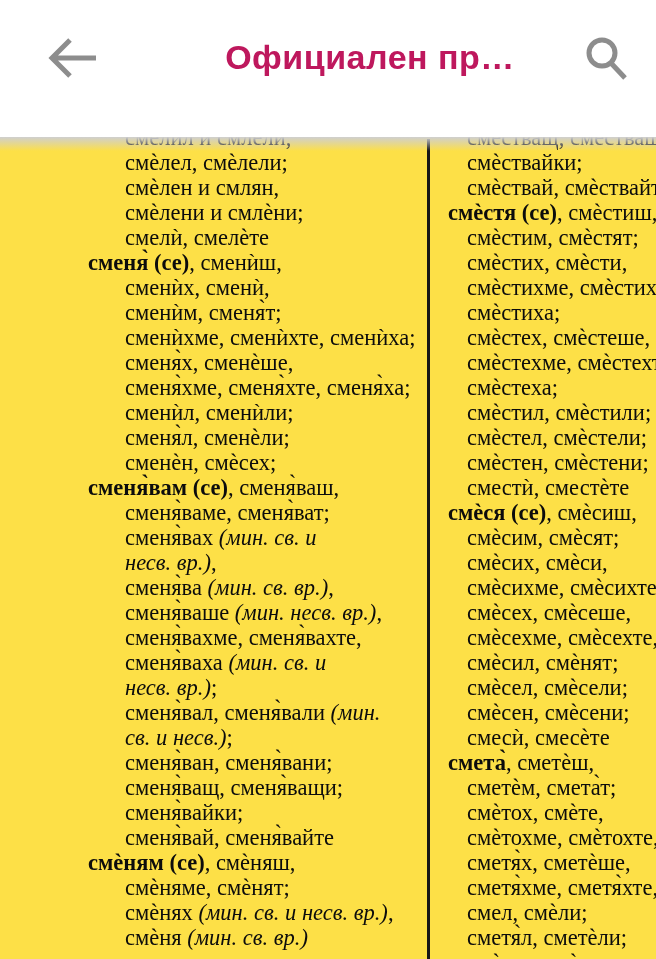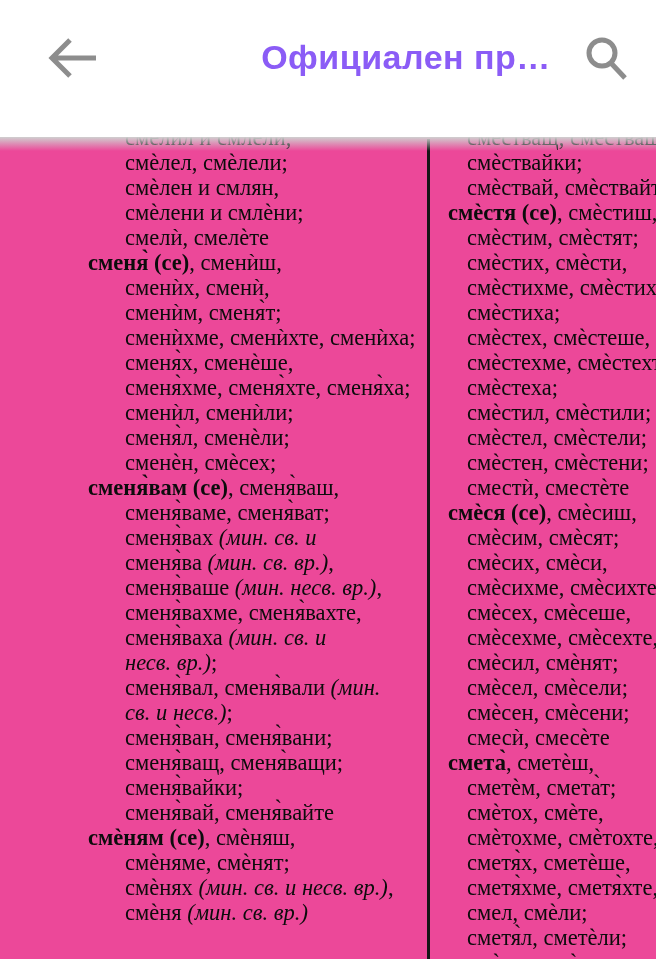--- a/index.html
+++ b/index.html
@@ -12,32 +12,31 @@
   .appbar{
     position:absolute;top:0;left:0;width:656px;height:112px;background:#ffffff;
   }
   .back-btn{
     position:absolute;left:44px;top:32px;width:56px;height:52px;cursor:pointer;
     background:none;border:none;padding:0;
   }
   .appbar-title{
     position:absolute;left:370px;top:57px;transform:translate(-50%,-50%);
     font-family:"Liberation Sans", sans-serif;
-    font-size:34px;font-weight:600;color:#8b5cf6;letter-spacing:.5px;
+    font-size:34px;font-weight:600;color:#be185d;letter-spacing:.5px;
     white-space:nowrap;
-    margin-left:36px;
   }
   .search-btn{
     position:absolute;left:580px;top:32px;width:52px;height:52px;cursor:pointer;
     background:none;border:none;padding:0;
   }
   
   .content{
     position:absolute;top:137px;left:0;width:656px;height:822px;
-    background:#ec4899;overflow:hidden;
+    background:#fde047;overflow:hidden;
   }
   .top-shade{
     position:absolute;top:0;left:0;width:656px;height:14px;z-index:5;
     background:linear-gradient(to bottom, #cfcfcf 0%, rgba(255,255,255,0) 100%);
     pointer-events:none;
   }
   .col-divider{
     position:absolute;top:2px;left:427px;width:3px;height:820px;background:#161616;
   }
   .cols{position:absolute;top:-12px;left:0;width:656px;}
@@ -90,20 +89,21 @@
         <div class="line ind"><span>сменѝм, сменя̀т;</span></div>
         <div class="line ind"><span>сменѝхме, сменѝхте, сменѝха;</span></div>
         <div class="line ind"><span>сменя̀х, сменѐше,</span></div>
         <div class="line ind"><span>сменя̀хме, сменя̀хте, сменя̀ха;</span></div>
         <div class="line ind"><span>сменѝл, сменѝли;</span></div>
         <div class="line ind"><span>сменя̀л, сменѐли;</span></div>
         <div class="line ind"><span>сменѐн, смѐсех;</span></div>
         <div class="line hang"><span class="b">сменя̀вам (се)</span><span>, сменя̀ваш,</span></div>
         <div class="line ind"><span>сменя̀ваме, сменя̀ват;</span></div>
         <div class="line ind"><span>сменя̀вах </span><span class="i">(мин. св. и</span></div>
+        <div class="line ind"><span class="i">несв. вр.)</span><span>,</span></div>
         <div class="line ind"><span>сменя̀ва </span><span class="i">(мин. св. вр.)</span><span>,</span></div>
         <div class="line ind"><span>сменя̀ваше </span><span class="i">(мин. несв. вр.)</span><span>,</span></div>
         <div class="line ind"><span>сменя̀вахме, сменя̀вахте,</span></div>
         <div class="line ind"><span>сменя̀ваха </span><span class="i">(мин. св. и</span></div>
         <div class="line ind"><span class="i">несв. вр.)</span><span>;</span></div>
         <div class="line ind"><span>сменя̀вал, сменя̀вали </span><span class="i">(мин.</span></div>
         <div class="line ind"><span class="i">св. и несв.)</span><span>;</span></div>
         <div class="line ind"><span>сменя̀ван, сменя̀вани;</span></div>
         <div class="line ind"><span>сменя̀ващ, сменя̀ващи;</span></div>
         <div class="line ind"><span>сменя̀вайки;</span></div>

